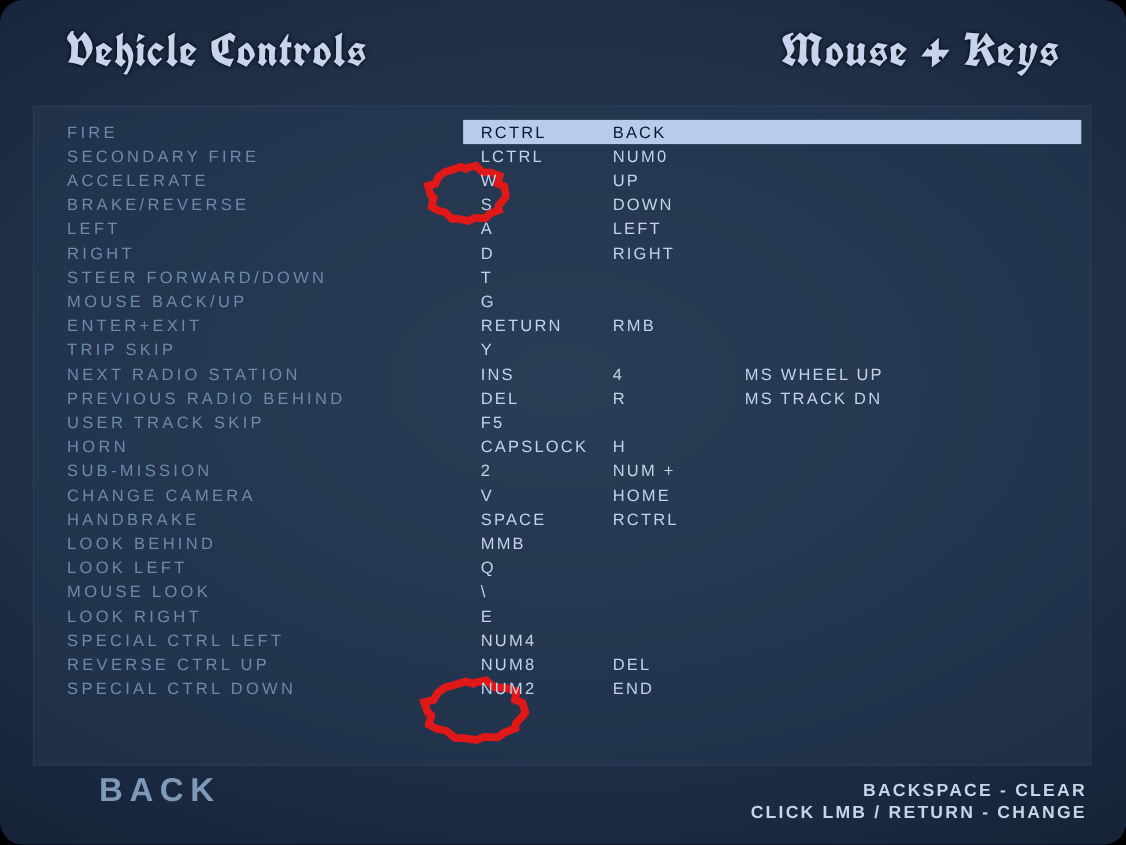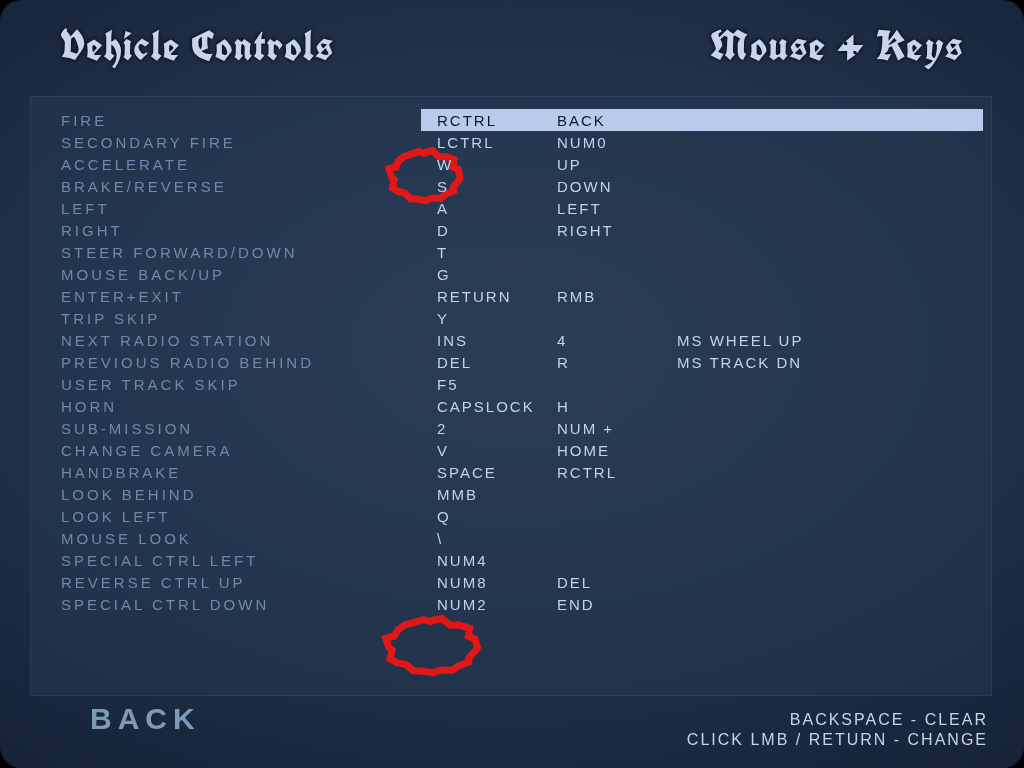--- a/index.html
+++ b/index.html
@@ -101,21 +101,21 @@
     margin-left: 40px;
   }
   .hints {
     position: absolute;
     right: 36px;
     bottom: 18px;
     text-align: right;
     color: #c6d4ea;
     font-size: 16px;
     letter-spacing: 2px;
-    font-weight: 400;
+    font-weight: 700;
     line-height: 20px;
   }
   
   .ann {
     position: absolute;
     pointer-events: none;
   }
 </style>
 </head>
 <body>
@@ -243,20 +243,26 @@
           <div class="col-b2"></div>
           <div class="col-b3"></div>
         </div>
         <div class="row">
           <div class="col-label">MOUSE LOOK</div>
           <div class="col-b1">\</div>
           <div class="col-b2"></div>
           <div class="col-b3"></div>
         </div>
         <div class="row">
+          <div class="col-label">LOOK RIGHT</div>
+          <div class="col-b1">E</div>
+          <div class="col-b2"></div>
+          <div class="col-b3"></div>
+        </div>
+        <div class="row">
           <div class="col-label">SPECIAL CTRL LEFT</div>
           <div class="col-b1">NUM4</div>
           <div class="col-b2"></div>
           <div class="col-b3"></div>
         </div>
         <div class="row">
           <div class="col-label">REVERSE CTRL UP</div>
           <div class="col-b1">NUM8</div>
           <div class="col-b2">DEL</div>
           <div class="col-b3"></div>

